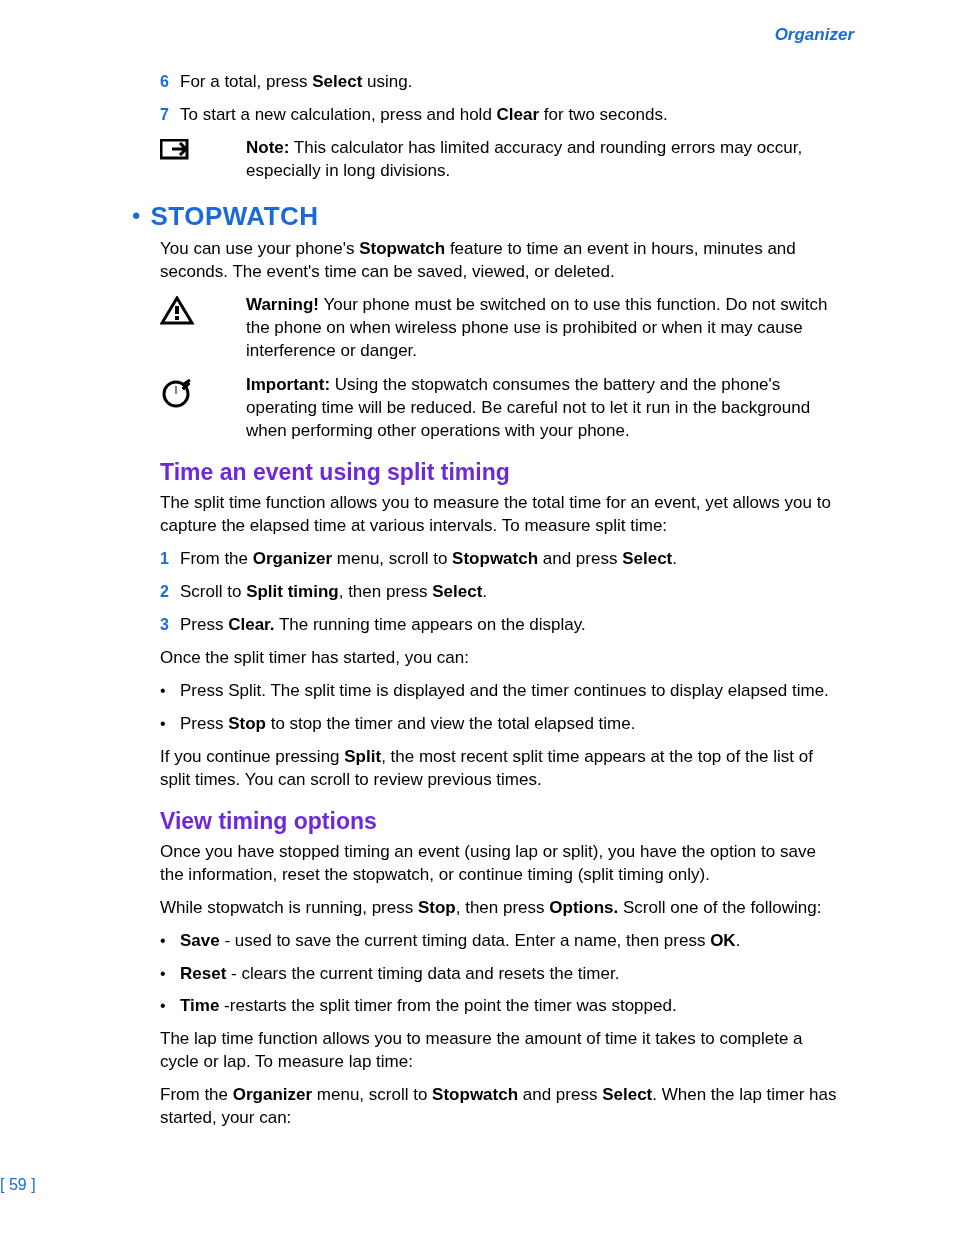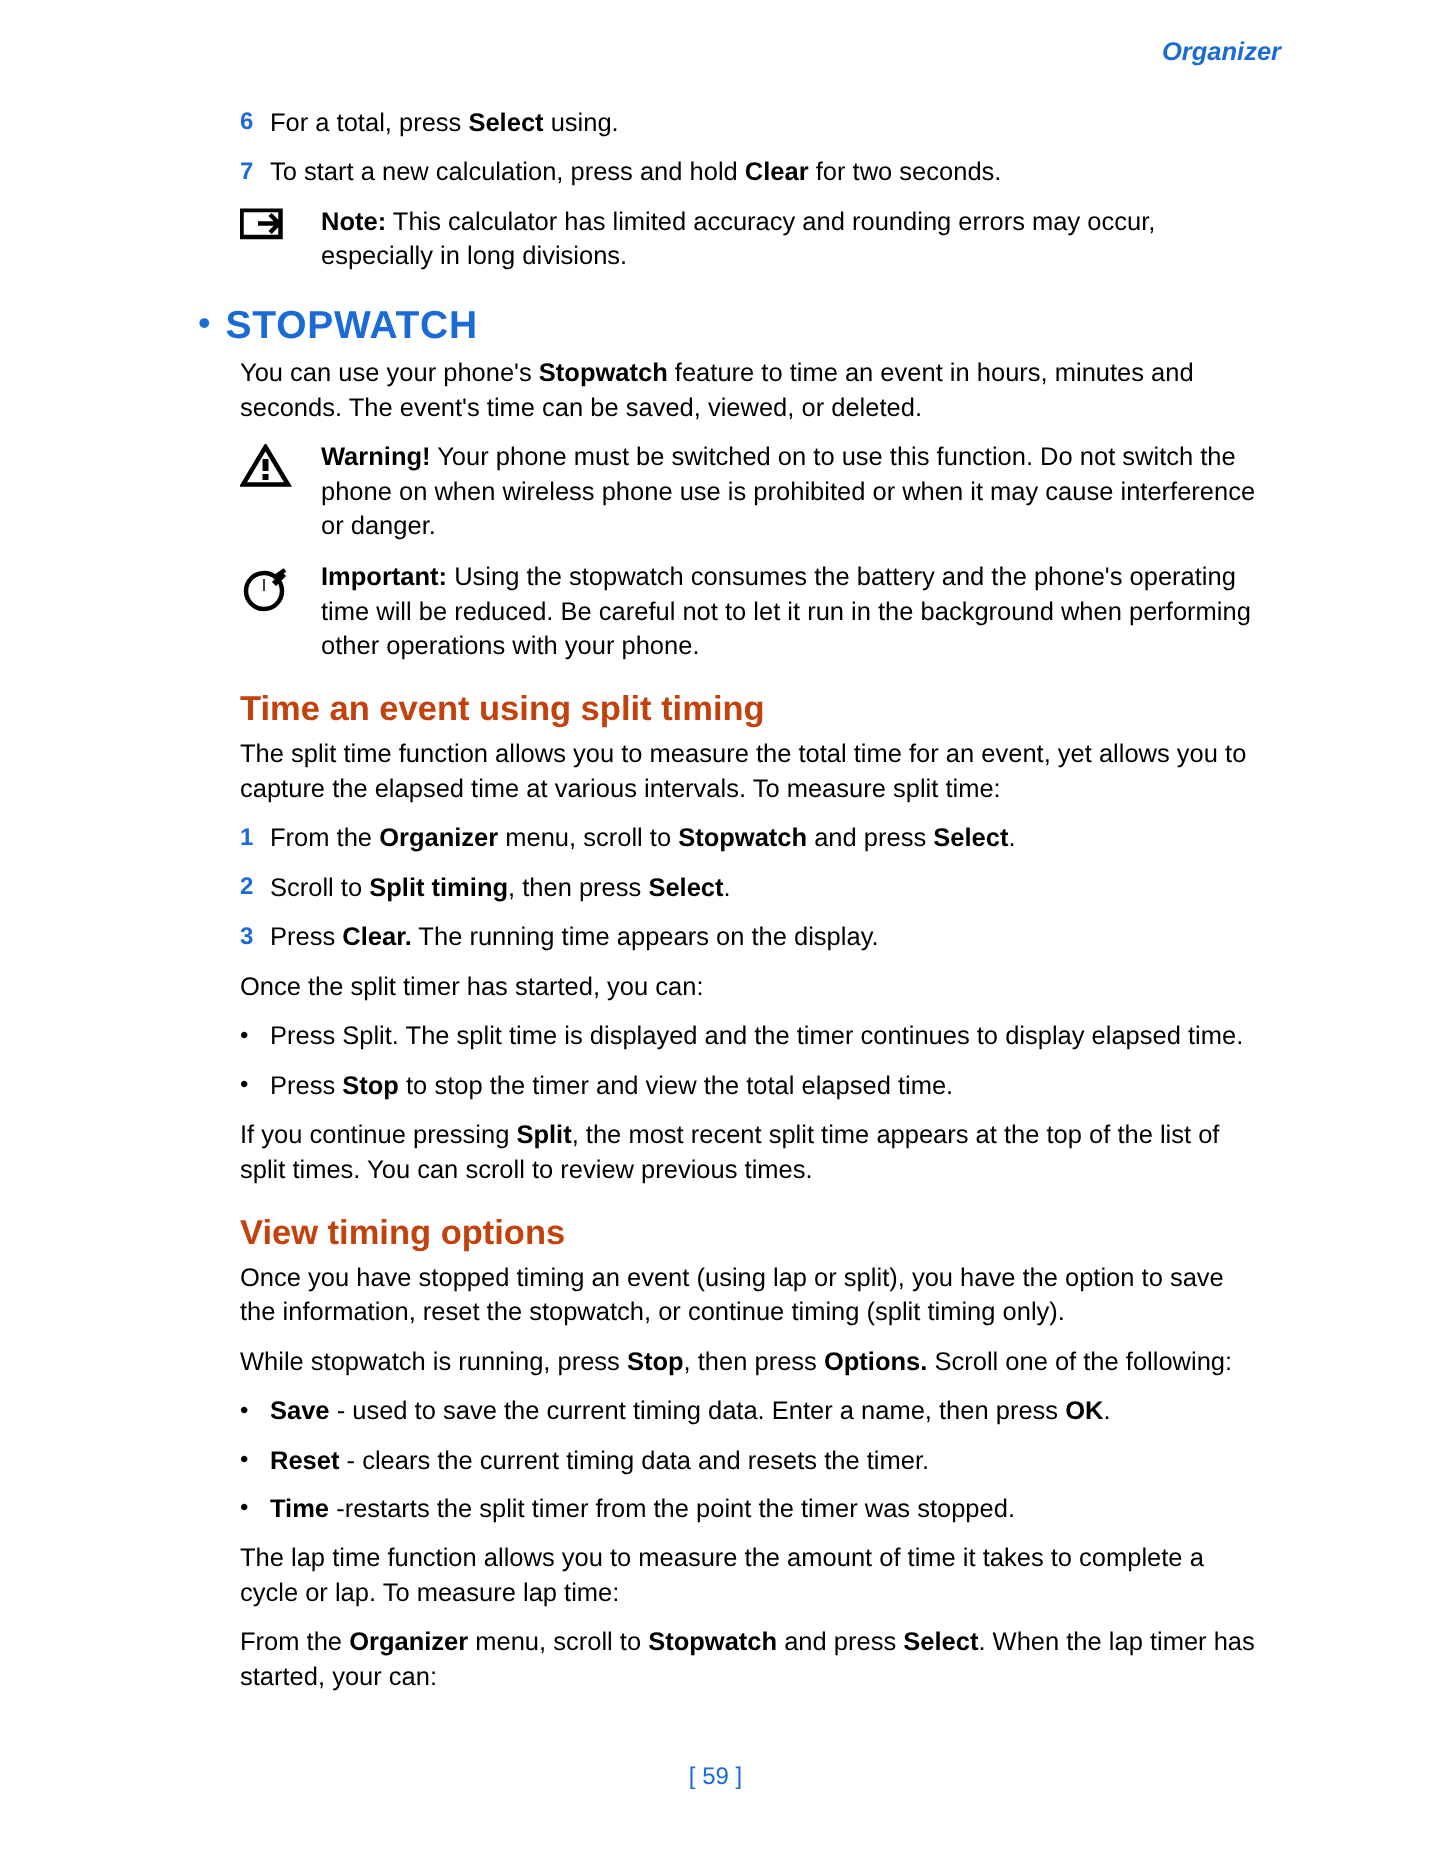--- a/index.html
+++ b/index.html
@@ -38,20 +38,21 @@
     width: 20px;
     flex: 0 0 20px;
     font-size: 16px;
   }
   .ol-body, .callout-body, .bl-body {
     flex: 1;
   }
   .callout {
     display: flex;
     margin: 8px 14px 12px 0;
+    gap: 32px;
   }
   .callout-icon {
     flex: 0 0 46px;
     padding-top: 2px;
   }
   .callout-icon svg { display:block; }
   .callout-body { padding-left: 8px; }
   .b { font-weight: 700; }
   .h1row {
     display: flex;
@@ -63,39 +64,39 @@
     font-size: 24px;
     margin-right: 10px;
     line-height: 1;
   }
   .h1 {
     font-size: 26px;
     font-weight: 700;
     letter-spacing: 0.5px;
   }
   .h2 {
-    color: #c2410c;
+    color: #6d28d9;
     font-size: 23px;
     font-weight: 700;
     margin: 14px 0 2px 0;
   }
   .p { margin: 4px 12px 10px 0; }
   .bl-item {
     display: flex;
     margin: 4px 0 10px 0;
   }
   .bl-dot {
     width: 20px; flex: 0 0 20px;
     font-size: 16px;
   }
   .pagenum {
     position: absolute;
     bottom: 52px;
     left: 0; right: 0;
-    text-align: center;
+    text-align: left;
     color: #1b6bd6;
     font-size: 16px;
   }
 </style>
 </head>
 <body>
 
 <div class="page">
 
   <div class="hdr">Organizer</div>

